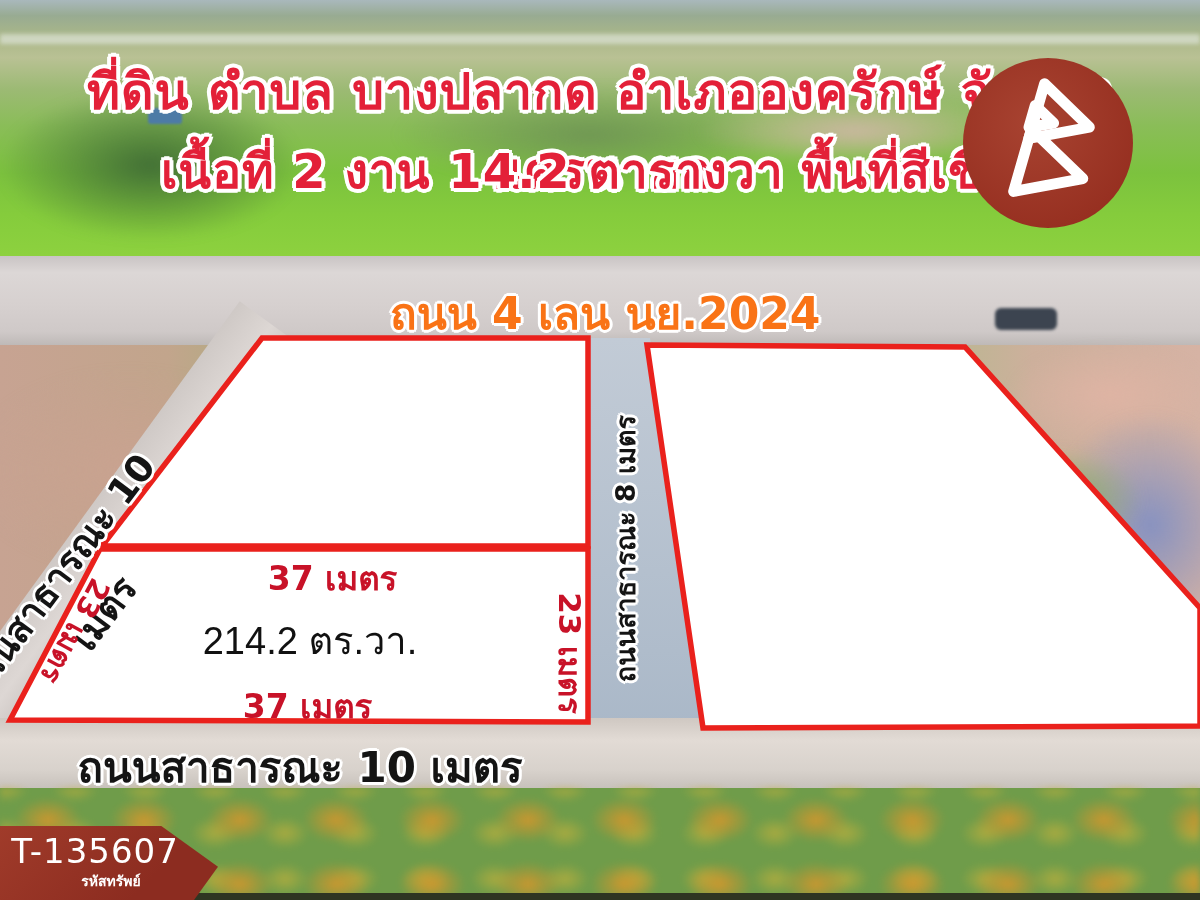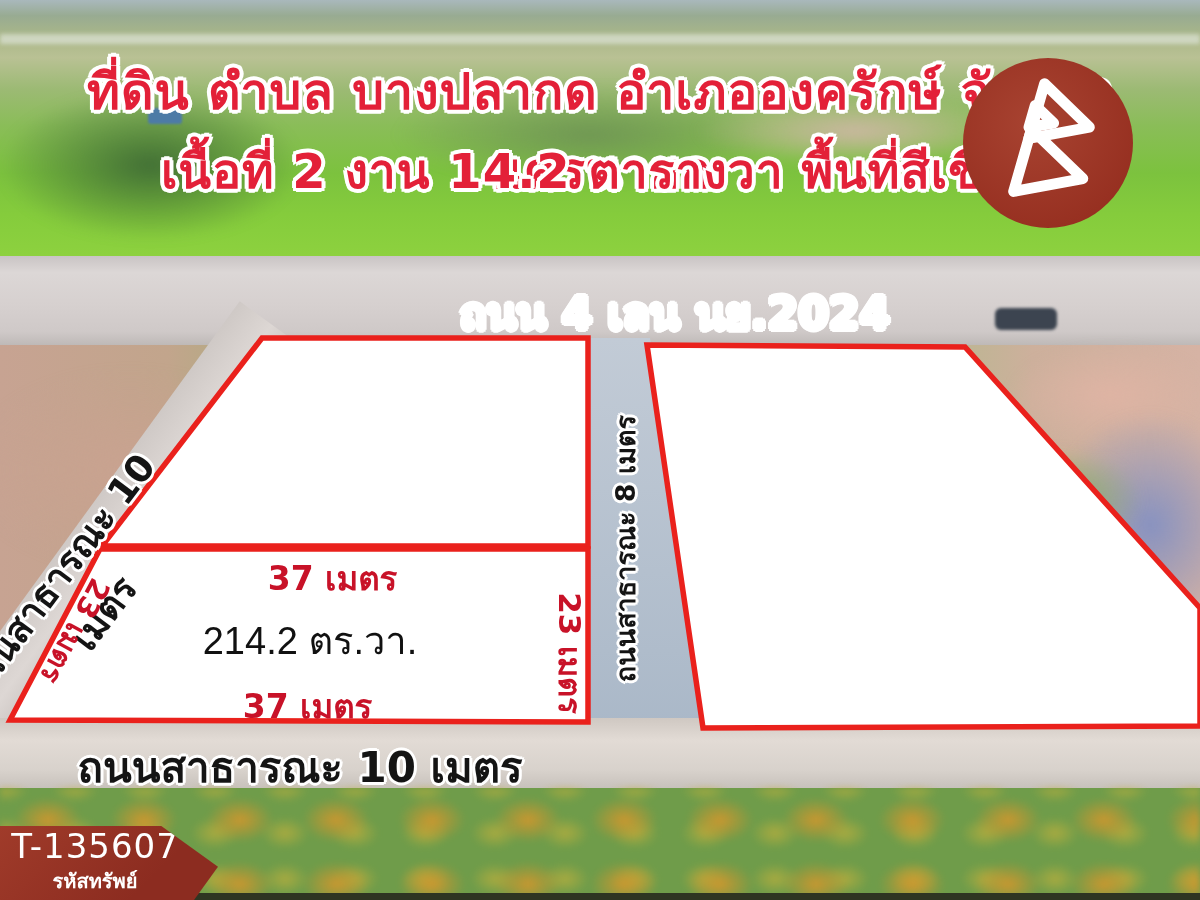--- a/index.html
+++ b/index.html
@@ -64,22 +64,22 @@
   svg.plots polygon{fill:#ffffff;stroke:#ea211c;stroke-width:5.5;stroke-linejoin:miter;}
 
   
   .outline-w{text-shadow:-3px -3px 0 #fff,3px -3px 0 #fff,-3px 3px 0 #fff,3px 3px 0 #fff,
     -4px 0 0 #fff,4px 0 0 #fff,0 -4px 0 #fff,0 4px 0 #fff;}
   .outline-w2{text-shadow:-2px -2px 0 #fff,2px -2px 0 #fff,-2px 2px 0 #fff,2px 2px 0 #fff,
     -3px 0 0 #fff,3px 0 0 #fff,0 -3px 0 #fff,0 3px 0 #fff;}
   .title{width:1200px;text-align:center;font-weight:bold;color:#e32038;letter-spacing:1px;}
   .title1{left:0;top:52px;font-size:50px;}
   .title2{left:0;top:133px;font-size:48px;}
-  .road-label-main{left:390px;top:278px;width:500px;text-align:right;
-    font-size:44px;font-weight:bold;color:#ffffff;}
+  .road-label-main{left:390px;top:278px;width:500px;text-align:left;
+    font-size:44px;font-weight:bold;color:#f97316;}
   .road-label-left{left:-115px;top:536px;width:390px;text-align:center;
     font-size:37px;font-weight:bold;color:#141414;transform:rotate(-53deg);}
   .road-label-center{left:425px;top:527px;width:400px;text-align:center;
     font-size:27px;font-weight:bold;color:#141414;transform:rotate(-90deg);}
   .road-label-bottom{left:25px;top:734px;width:550px;text-align:center;
     font-size:42px;font-weight:bold;color:#141414;}
   .dim{color:#c81228;font-weight:bold;}
   .dim-top{left:230px;top:552px;width:205px;text-align:center;font-size:33px;}
   .dim-bottom{left:205px;top:680px;width:205px;text-align:center;font-size:33px;}
   .dim-right{left:490px;top:628px;width:160px;text-align:center;font-size:31px;transform:rotate(90deg);}
@@ -94,21 +94,21 @@
   .logo-circle svg{width:104px;height:128px;transform:rotate(16deg);}
   .logo-circle path{fill:none;stroke:#fff;stroke-width:11;stroke-linejoin:round;}
 
   
   .badge{left:0;top:826px;width:218px;height:74px;
     background:linear-gradient(135deg,#a03b2a 0%,#8c2c20 70%);
     clip-path:polygon(0 0,74% 0,100% 55%,89% 100%,0 100%);
     color:#fff;display:flex;flex-direction:column;justify-content:center;
     padding-left:0;box-sizing:border-box;text-align:center;}
   .badge-code{font-size:34px;letter-spacing:1px;line-height:1.05;width:190px;text-align:center;}
-  .badge-label{font-size:20px;font-weight:bold;width:190px;}
+  .badge-label{font-size:14px;font-weight:bold;width:190px;padding-left:16px;}
 </style>
 </head>
 <body>
 
 <div class="canvas">
 
   <div class="abs bg-top"></div>
   <div class="abs blob trees-left"></div>
   <div class="abs blob trees-mid"></div>
   <div class="abs blob pink-patch"></div>

